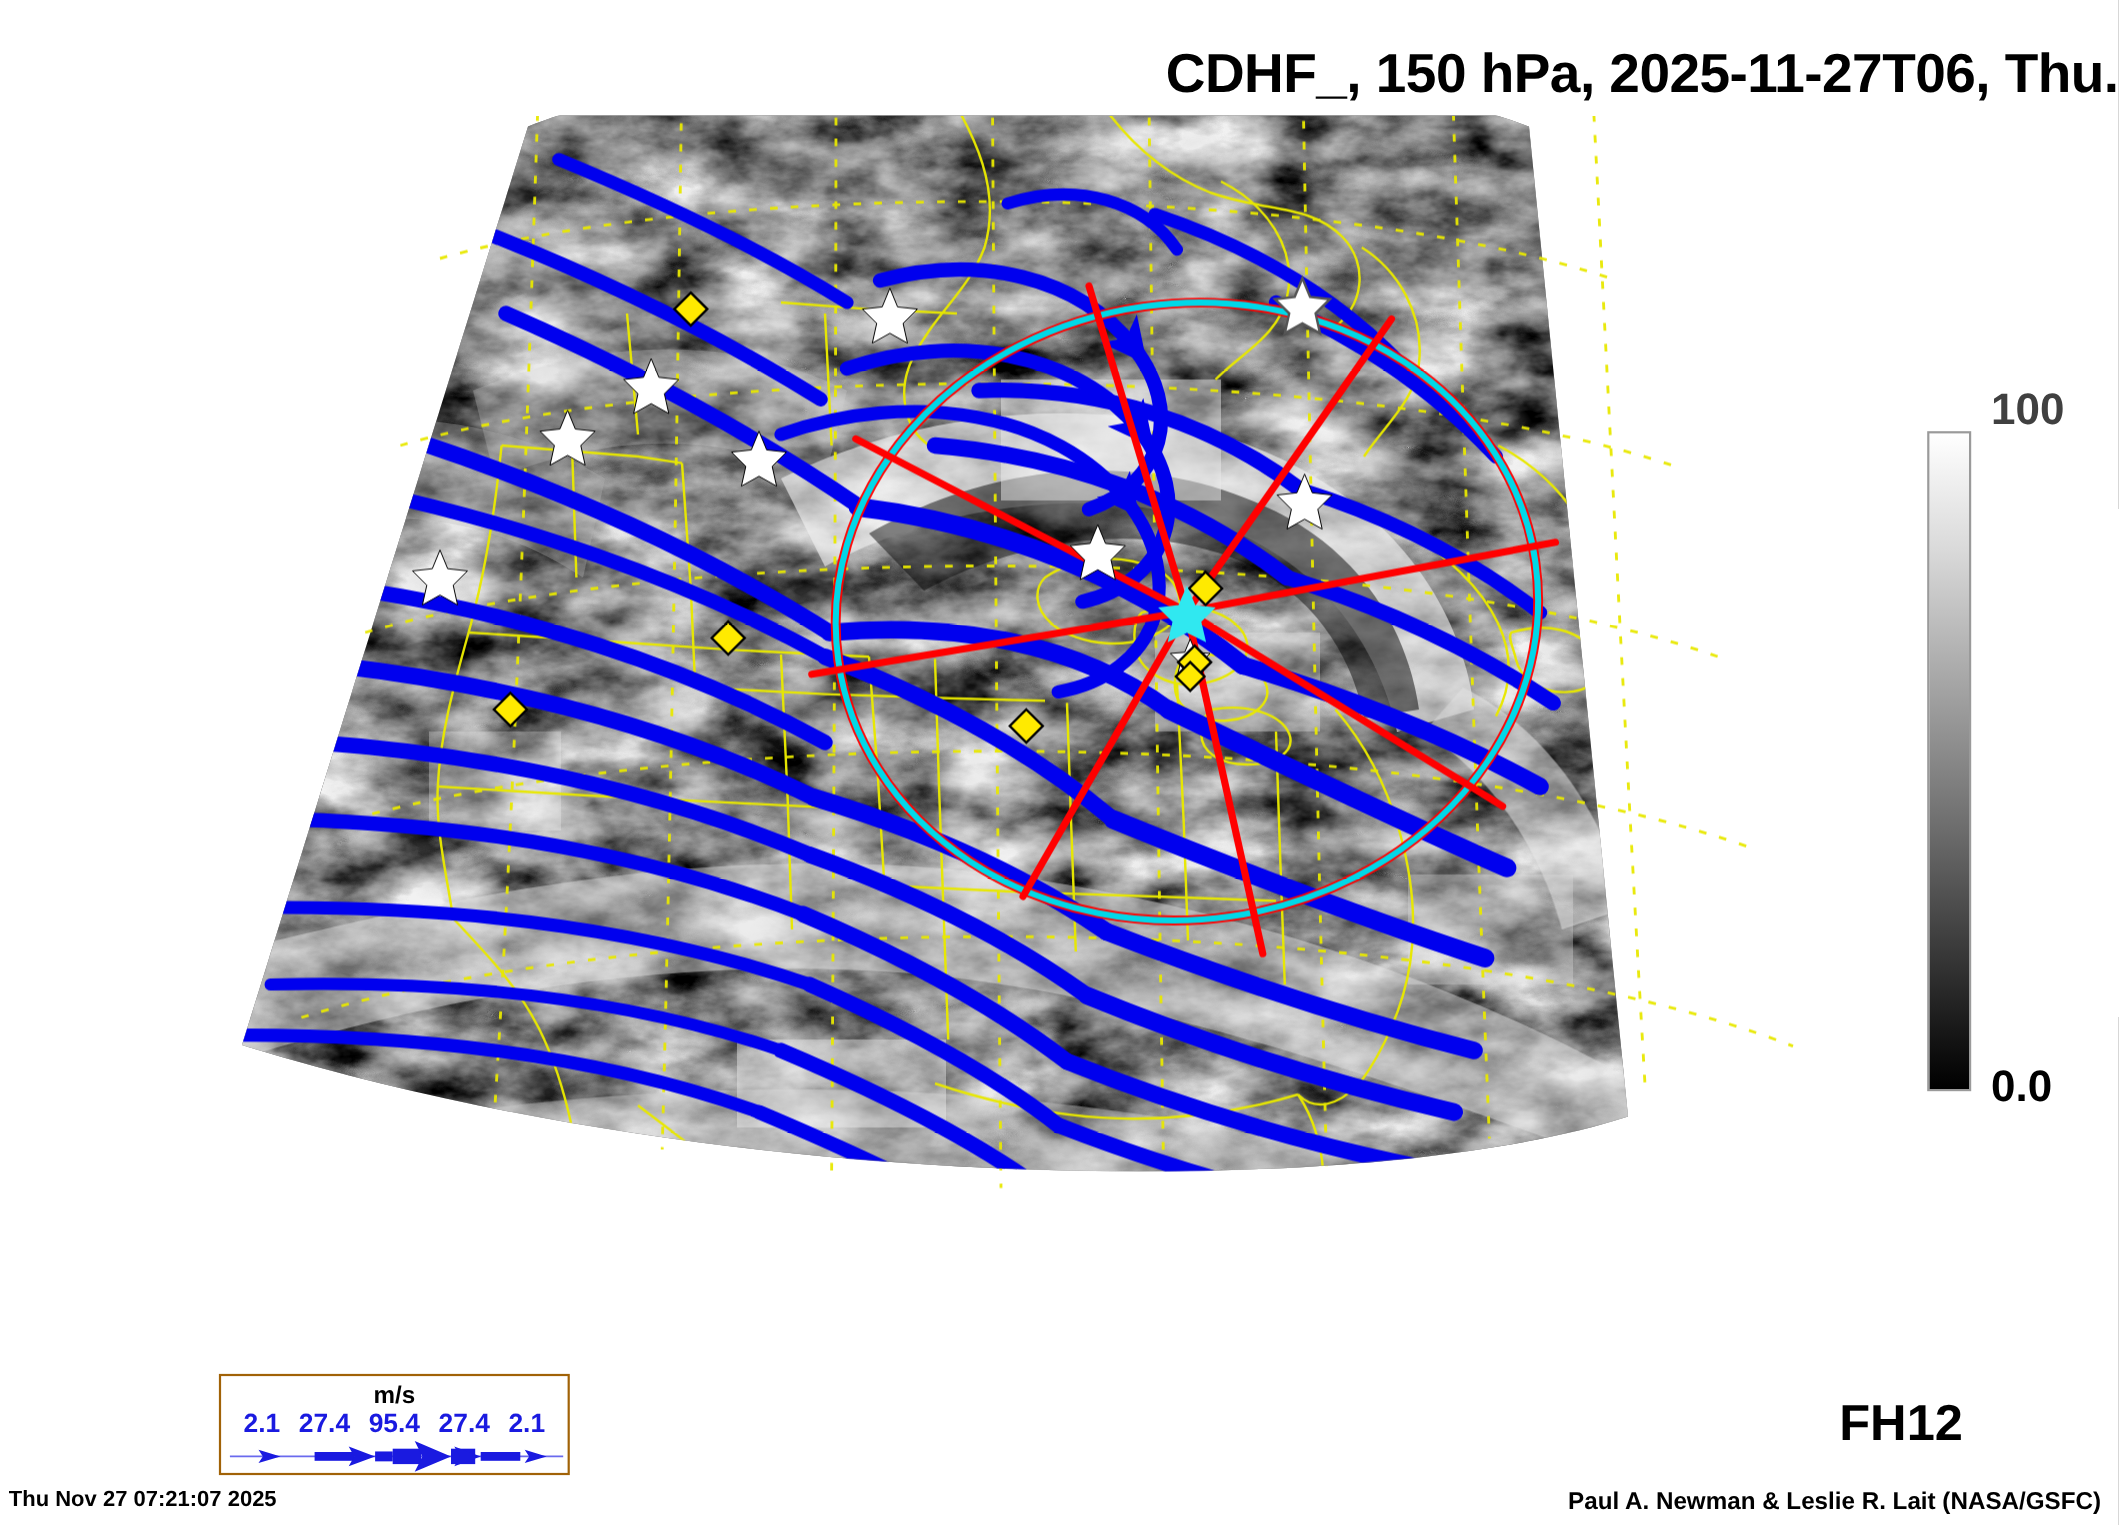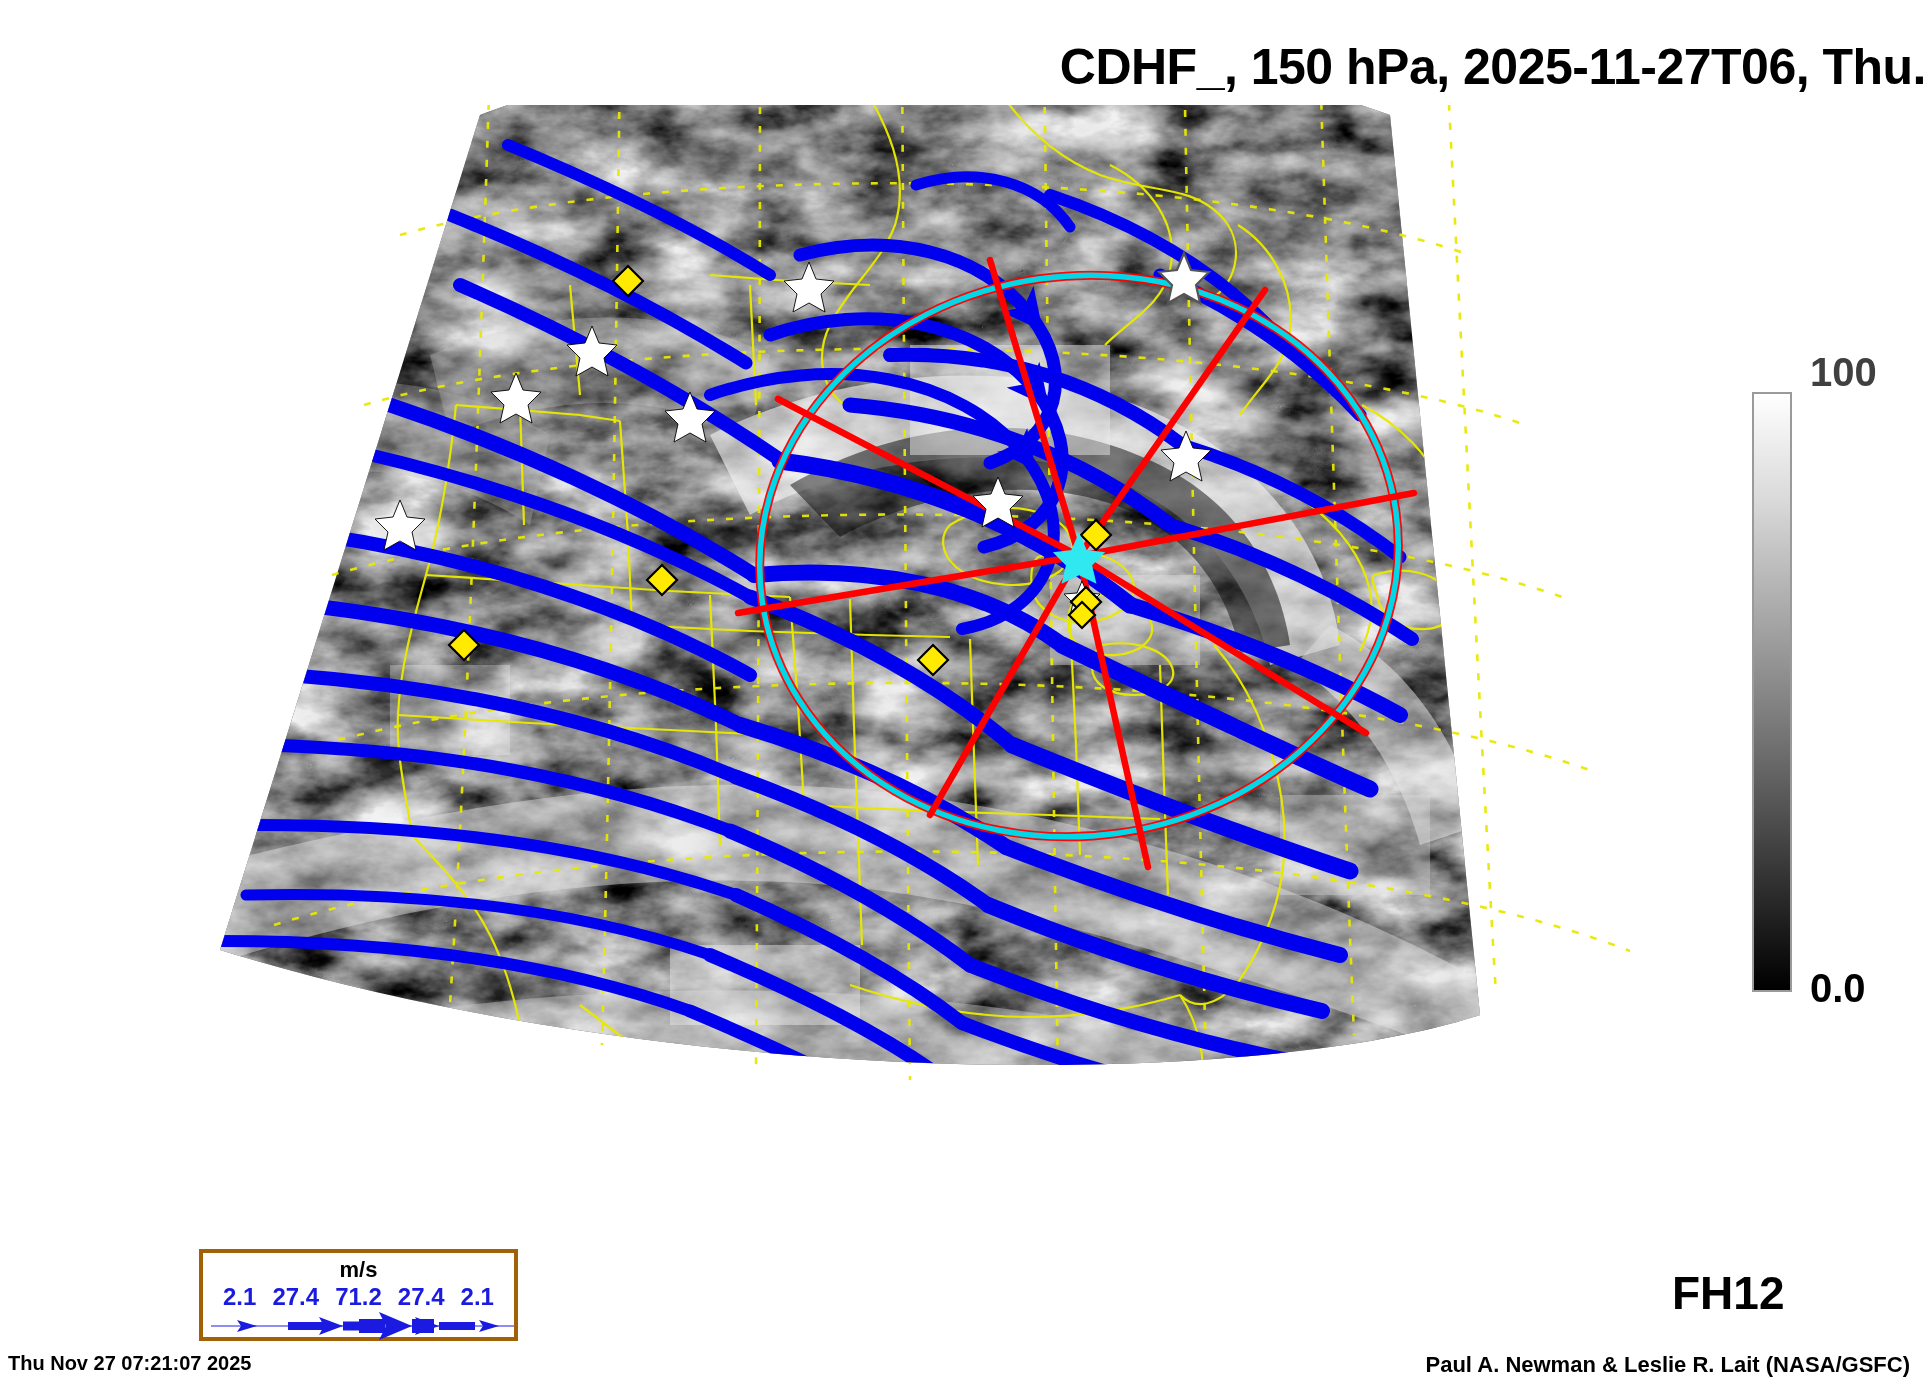--- a/index.html
+++ b/index.html
@@ -22,21 +22,21 @@
     background:linear-gradient(to bottom,#ffffff 0%,#f2f2f2 6%,#d9d9d9 18%,
       #b5b5b5 32%,#8f8f8f 47%,#6b6b6b 61%,#474747 74%,#262626 86%,#0d0d0d 95%,#000000 100%);
     border:2px solid #9a9a9a;box-sizing:border-box;
   }
   #cb-top-label{position:absolute;left:58px;top:-42px;font-size:40px;font-weight:bold;color:#404040;}
   #cb-bottom-label{position:absolute;left:58px;top:574px;font-size:40px;font-weight:bold;color:#000;}
 
   
   #wind-legend{
     position:absolute;left:199px;top:1249px;width:319px;height:92px;
-    border:4px solid #a16207;box-sizing:border-box;background:#fff;
+    border:2px solid #a16207;box-sizing:border-box;background:#fff;
   }
   #wl-units{position:absolute;left:0;top:4px;width:100%;text-align:center;
             font-size:22px;font-weight:bold;color:#000;}
   #wl-values{position:absolute;left:0;top:30px;width:100%;display:flex;
              justify-content:space-around;padding:0 12px;box-sizing:border-box;}
   #wl-values span{font-size:24px;font-weight:bold;color:#1a1ae0;}
   #wl-arrows{position:absolute;left:6px;top:58px;width:307px;height:30px;}
 
   
   #fh-label{position:absolute;left:1672px;top:1266px;font-size:46px;font-weight:bold;color:#000;}
@@ -273,21 +273,21 @@
   <div id="colorbar-bar"></div>
   <div id="cb-top-label">100</div>
   <div id="cb-bottom-label">0.0</div>
 </div>
 
 <div id="wind-legend">
   <div id="wl-units">m/s</div>
   <div id="wl-values">
     <span>2.1</span>
     <span>27.4</span>
-    <span>71.2</span>
+    <span>95.4</span>
     <span>27.4</span>
     <span>2.1</span>
   </div>
   <svg id="wl-arrows" viewBox="0 0 307 30">
     <line x1="2" y1="15" x2="305" y2="15" stroke="#6a6aee" stroke-width="1.6"></line>
     <path d="M 28 9 L 48 15 L 28 21 L 32 15 z" fill="#1a1ae0"></path>
     <rect x="79" y="11" width="36" height="8" fill="#1a1ae0"></rect>
     <path d="M 110 6 L 134 15 L 110 24 L 115 15 z" fill="#1a1ae0"></path>
     <rect x="134" y="10.5" width="16" height="9" fill="#1a1ae0"></rect>
     <rect x="150" y="8" width="26" height="14" fill="#1a1ae0"></rect>

